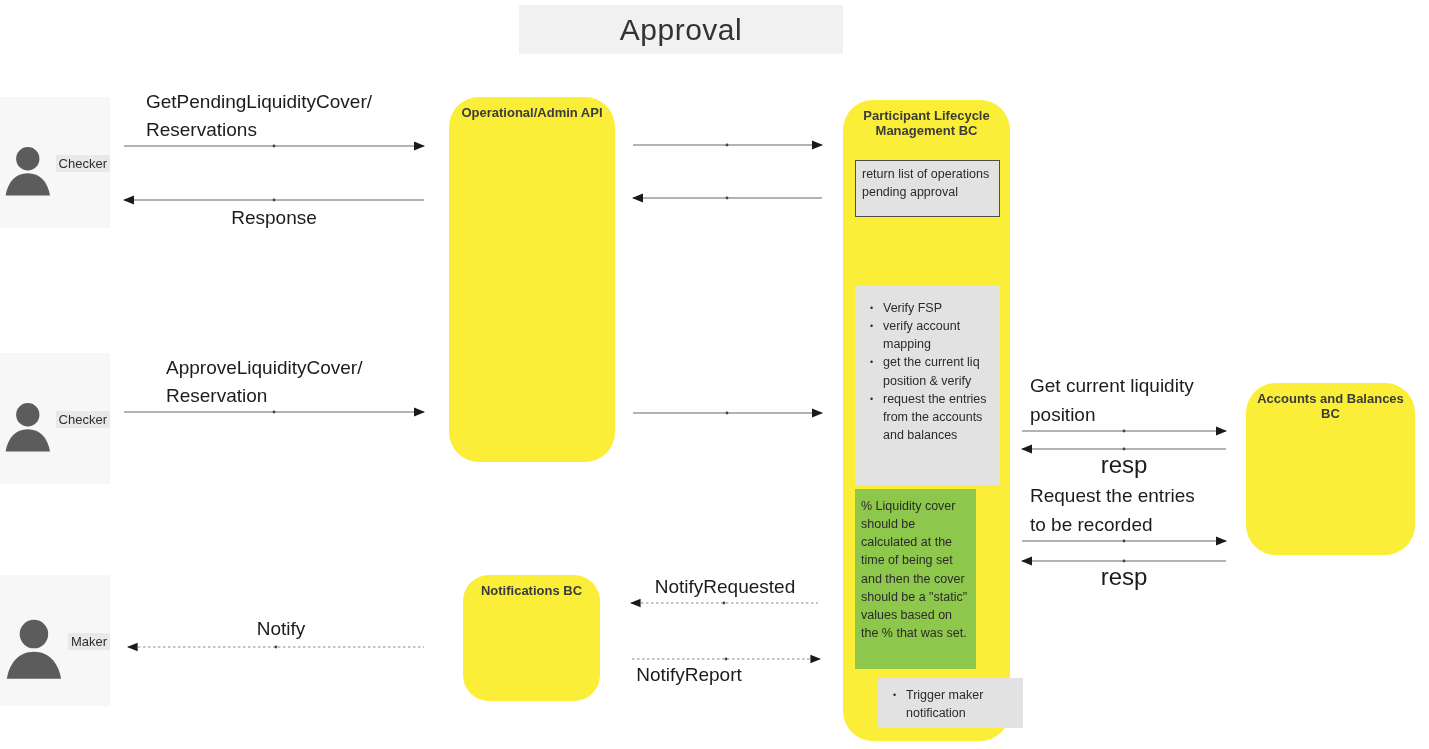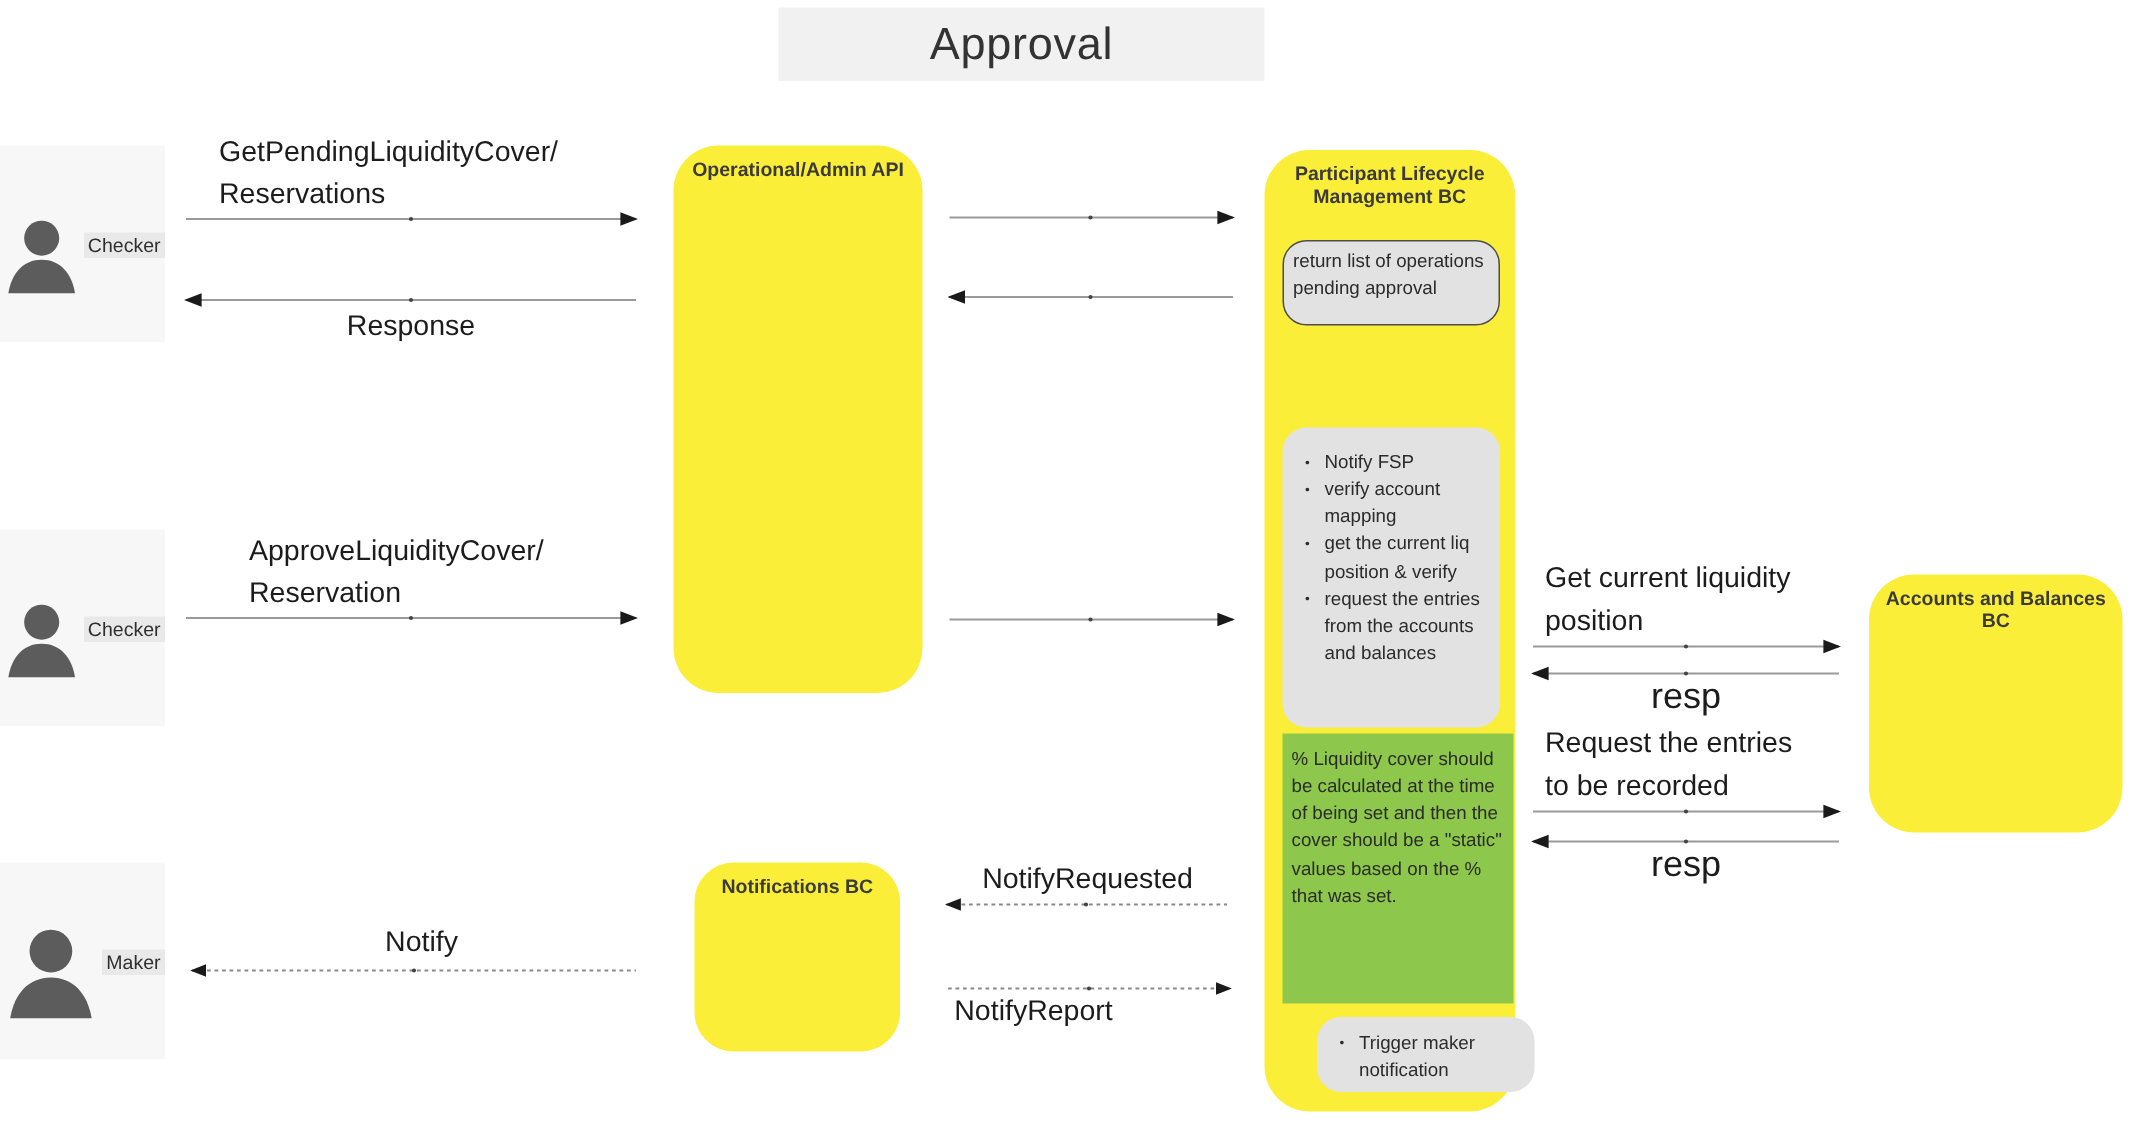--- a/index.html
+++ b/index.html
@@ -24,21 +24,21 @@
   .comp{
     background:#fbee38;border-radius:30px;box-sizing:border-box;
     text-align:center;padding-top:8px;
   }
   .comp-title{font-size:13px;font-weight:bold;color:#3b3b3b;line-height:15px;}
   
   .note{
     box-sizing:border-box;font-size:12.5px;line-height:1.45;color:#2b2b2b;
     padding:4px 6px;text-align:left;
   }
-  .note-gray{background:#e2e2e2;border-radius:16px;}
+  .note-gray{background:#e2e2e2;}
   .note-border{border:1px solid #4d4d4d;}
   .note-green{background:#8dc74b;}
   .bullet-list{margin:2px 0 0 0;padding:0 0 0 6px;list-style:none;}
   .bullet-list li{position:relative;padding-left:16px;margin:0;}
   .bullet-list li::before{content:"•";position:absolute;left:3px;top:0;font-size:9px;line-height:18px;color:#2b2b2b;}
   
   .msg{font-size:19px;color:#1c1c1c;line-height:28px;white-space:nowrap;}
   .msg.center{text-align:center;}
   .msg.small{font-size:24px;}
   
@@ -94,28 +94,28 @@
     <div class="comp-title">Accounts and Balances</div>
     <div class="comp-title">BC</div>
   </div>
 
   <div class="abs note note-gray note-border" style="left:855px;top:160px;width:145px;height:57px;">
     <span>return list of operations pending approval</span>
   </div>
 
   <div class="abs note note-gray" style="left:855px;top:285px;width:145px;height:200px;padding-top:12px;">
     <ul class="bullet-list">
-      <li>Notify FSP</li>
+      <li>Verify FSP</li>
       <li>verify account mapping</li>
       <li>get the current liq position &amp; verify</li>
       <li>request the entries from the accounts and balances</li>
     </ul>
   </div>
 
-  <div class="abs note note-green" style="left:855px;top:489px;width:154px;height:180px;padding-top:8px;">
+  <div class="abs note note-green" style="left:855px;top:489px;width:121px;height:180px;padding-top:8px;">
     <span>% Liquidity cover should be calculated at the time of being set and then the cover should be a "static" values based on the % that was set.</span>
   </div>
 
   <div class="abs note note-gray" style="left:878px;top:678px;width:145px;height:50px;padding-top:6px;">
     <ul class="bullet-list">
       <li>Trigger maker notification</li>
     </ul>
   </div>
 
   <svg id="arrow-layer" class="abs" viewBox="0 0 1429 749">

